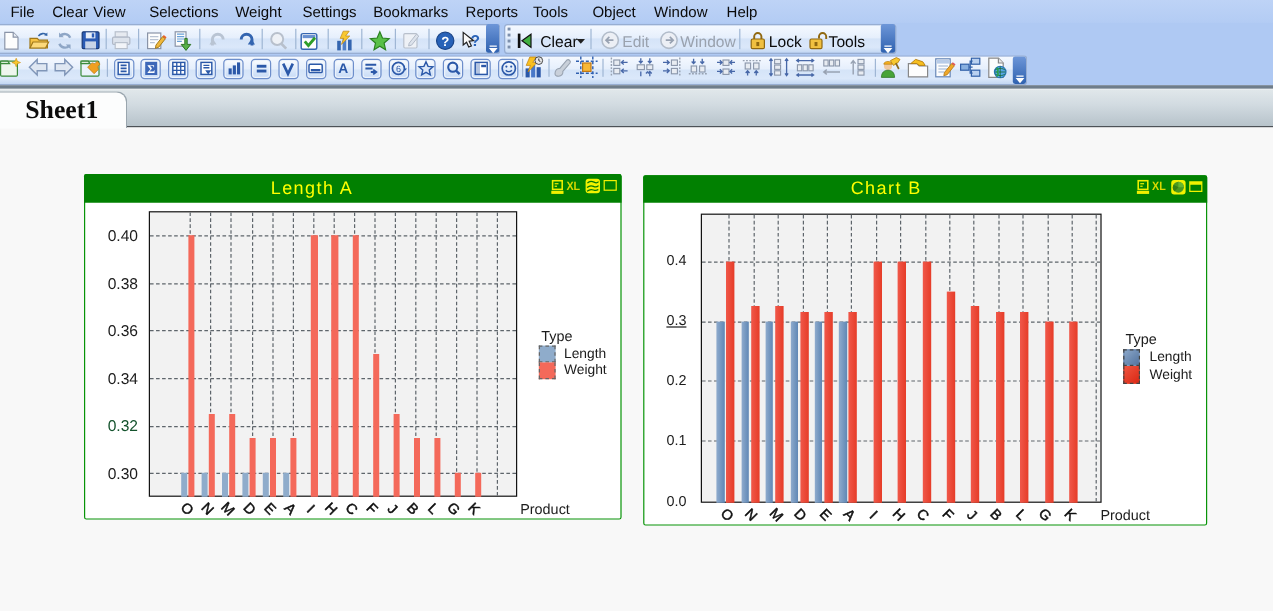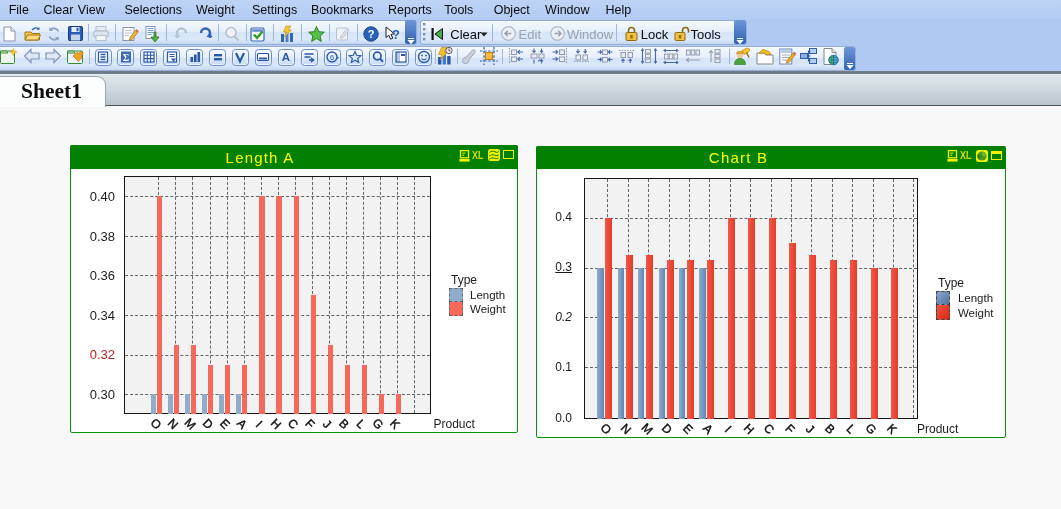--- a/index.html
+++ b/index.html
@@ -447,21 +447,21 @@
 <div style="position:absolute;left:310.5px;top:295.1px;width:5.3px;height:118.9px;background:#f4695a;"></div>
 <div style="position:absolute;left:327.6px;top:344.6px;width:5.3px;height:69.4px;background:#f4695a;"></div>
 <div style="position:absolute;left:344.7px;top:364.5px;width:5.3px;height:49.5px;background:#f4695a;"></div>
 <div style="position:absolute;left:361.7px;top:364.5px;width:5.3px;height:49.5px;background:#f4695a;"></div>
 <div style="position:absolute;left:378.8px;top:394.2px;width:5.3px;height:19.8px;background:#f4695a;"></div>
 <div style="position:absolute;left:395.9px;top:394.2px;width:5.3px;height:19.8px;background:#f4695a;"></div>
 <div class="abs" style="left:75px;top:189.0px;width:40px;text-align:right;font-size:13px;color:#1c1c1c;">0.40</div>
 <div class="abs" style="left:75px;top:228.5px;width:40px;text-align:right;font-size:13px;color:#1c1c1c;">0.38</div>
 <div class="abs" style="left:75px;top:268.0px;width:40px;text-align:right;font-size:13px;color:#1c1c1c;">0.36</div>
 <div class="abs" style="left:75px;top:307.6px;width:40px;text-align:right;font-size:13px;color:#1c1c1c;">0.34</div>
-<div class="abs" style="left:75px;top:347.1px;width:40px;text-align:right;font-size:13px;color:#b91c1c;">0.32</div>
+<div class="abs" style="left:75px;top:347.1px;width:40px;text-align:right;font-size:13px;color:#14532d;">0.32</div>
 <div class="abs" style="left:75px;top:386.7px;width:40px;text-align:right;font-size:13px;color:#1c1c1c;">0.30</div>
 <div class="abs" style="left:150.3px;top:417.0px;width:12px;text-align:center;font-size:12px;color:#101010;-webkit-text-stroke:0.4px #101010;transform:rotate(45deg);">O</div>
 <div class="abs" style="left:167.4px;top:417.0px;width:12px;text-align:center;font-size:12px;color:#101010;-webkit-text-stroke:0.4px #101010;transform:rotate(45deg);">N</div>
 <div class="abs" style="left:184.4px;top:417.0px;width:12px;text-align:center;font-size:12px;color:#101010;-webkit-text-stroke:0.4px #101010;transform:rotate(45deg);">M</div>
 <div class="abs" style="left:201.5px;top:417.0px;width:12px;text-align:center;font-size:12px;color:#101010;-webkit-text-stroke:0.4px #101010;transform:rotate(45deg);">D</div>
 <div class="abs" style="left:218.6px;top:417.0px;width:12px;text-align:center;font-size:12px;color:#101010;-webkit-text-stroke:0.4px #101010;transform:rotate(45deg);">E</div>
 <div class="abs" style="left:235.7px;top:417.0px;width:12px;text-align:center;font-size:12px;color:#101010;-webkit-text-stroke:0.4px #101010;transform:rotate(45deg);">A</div>
 <div class="abs" style="left:252.7px;top:417.0px;width:12px;text-align:center;font-size:12px;color:#101010;-webkit-text-stroke:0.4px #101010;transform:rotate(45deg);">I</div>
 <div class="abs" style="left:269.8px;top:417.0px;width:12px;text-align:center;font-size:12px;color:#101010;-webkit-text-stroke:0.4px #101010;transform:rotate(45deg);">H</div>
 <div class="abs" style="left:286.9px;top:417.0px;width:12px;text-align:center;font-size:12px;color:#101010;-webkit-text-stroke:0.4px #101010;transform:rotate(45deg);">C</div>
@@ -515,21 +515,21 @@
 <div style="position:absolute;left:748.1px;top:217.5px;width:7.0px;height:201.3px;background:linear-gradient(90deg,#f0584a,#e63c28);"></div>
 <div style="position:absolute;left:768.5px;top:217.5px;width:7.0px;height:201.3px;background:linear-gradient(90deg,#f0584a,#e63c28);"></div>
 <div style="position:absolute;left:788.9px;top:242.7px;width:7.0px;height:176.1px;background:linear-gradient(90deg,#f0584a,#e63c28);"></div>
 <div style="position:absolute;left:809.3px;top:255.2px;width:7.0px;height:163.6px;background:linear-gradient(90deg,#f0584a,#e63c28);"></div>
 <div style="position:absolute;left:829.7px;top:260.3px;width:7.0px;height:158.5px;background:linear-gradient(90deg,#f0584a,#e63c28);"></div>
 <div style="position:absolute;left:850.1px;top:260.3px;width:7.0px;height:158.5px;background:linear-gradient(90deg,#f0584a,#e63c28);"></div>
 <div style="position:absolute;left:870.5px;top:267.8px;width:7.0px;height:151.0px;background:linear-gradient(90deg,#f0584a,#e63c28);"></div>
 <div style="position:absolute;left:890.9px;top:267.8px;width:7.0px;height:151.0px;background:linear-gradient(90deg,#f0584a,#e63c28);"></div>
 <div class="abs" style="left:542px;top:210.0px;width:30px;text-align:right;font-size:12px;color:#1c1c1c;">0.4</div>
 <div class="abs" style="left:542px;top:260.1px;width:30px;text-align:right;font-size:12px;color:#1c1c1c;text-decoration:underline;">0.3</div>
-<div class="abs" style="left:542px;top:309.7px;width:30px;text-align:right;font-size:12px;color:#1c1c1c;font-style:italic;">0.2</div>
+<div class="abs" style="left:542px;top:309.7px;width:30px;text-align:right;font-size:12px;color:#1c1c1c;">0.2</div>
 <div class="abs" style="left:542px;top:359.8px;width:30px;text-align:right;font-size:12px;color:#1c1c1c;">0.1</div>
 <div class="abs" style="left:542px;top:410.8px;width:30px;text-align:right;font-size:12px;color:#1c1c1c;">0.0</div>
 <div class="abs" style="left:600.0px;top:421.5px;width:12px;text-align:center;font-size:12px;color:#101010;-webkit-text-stroke:0.4px #101010;transform:rotate(45deg);">O</div>
 <div class="abs" style="left:620.4px;top:421.5px;width:12px;text-align:center;font-size:12px;color:#101010;-webkit-text-stroke:0.4px #101010;transform:rotate(45deg);">N</div>
 <div class="abs" style="left:640.8px;top:421.5px;width:12px;text-align:center;font-size:12px;color:#101010;-webkit-text-stroke:0.4px #101010;transform:rotate(45deg);">M</div>
 <div class="abs" style="left:661.2px;top:421.5px;width:12px;text-align:center;font-size:12px;color:#101010;-webkit-text-stroke:0.4px #101010;transform:rotate(45deg);">D</div>
 <div class="abs" style="left:681.6px;top:421.5px;width:12px;text-align:center;font-size:12px;color:#101010;-webkit-text-stroke:0.4px #101010;transform:rotate(45deg);">E</div>
 <div class="abs" style="left:702.0px;top:421.5px;width:12px;text-align:center;font-size:12px;color:#101010;-webkit-text-stroke:0.4px #101010;transform:rotate(45deg);">A</div>
 <div class="abs" style="left:722.4px;top:421.5px;width:12px;text-align:center;font-size:12px;color:#101010;-webkit-text-stroke:0.4px #101010;transform:rotate(45deg);">I</div>
 <div class="abs" style="left:742.8px;top:421.5px;width:12px;text-align:center;font-size:12px;color:#101010;-webkit-text-stroke:0.4px #101010;transform:rotate(45deg);">H</div>

